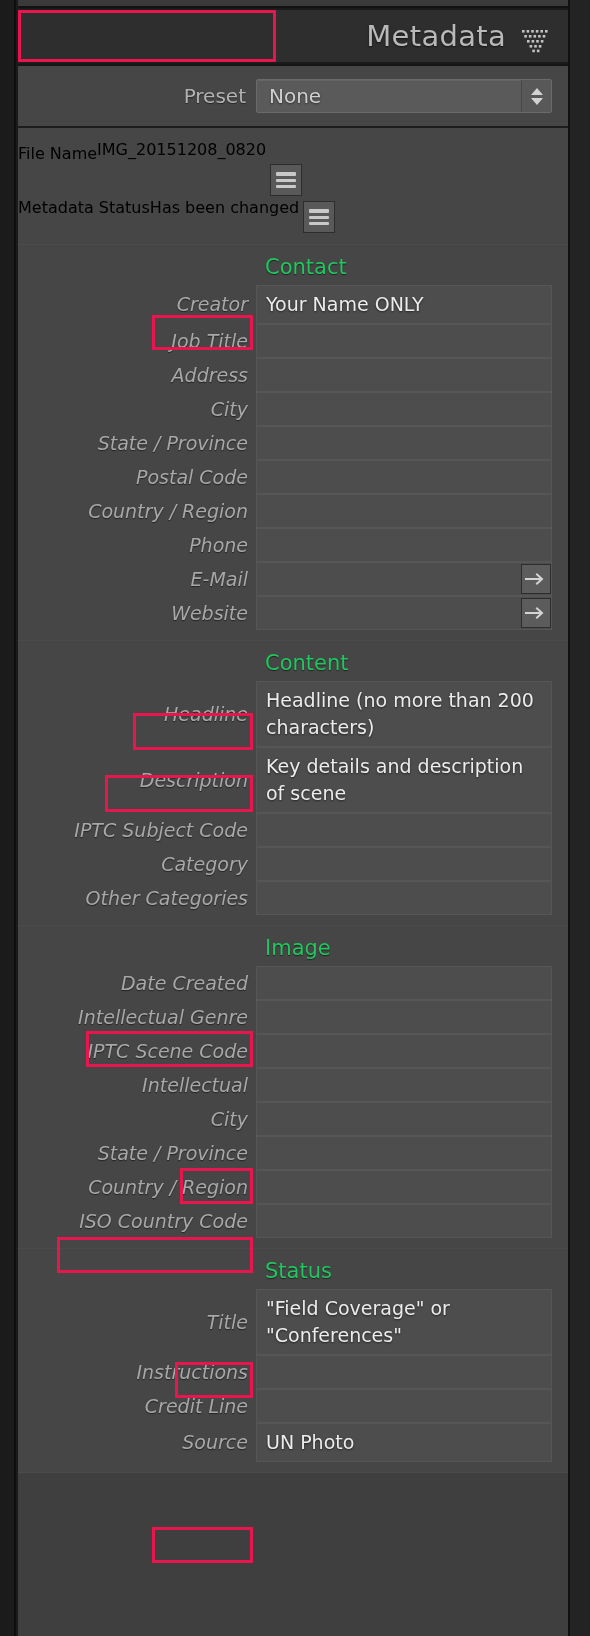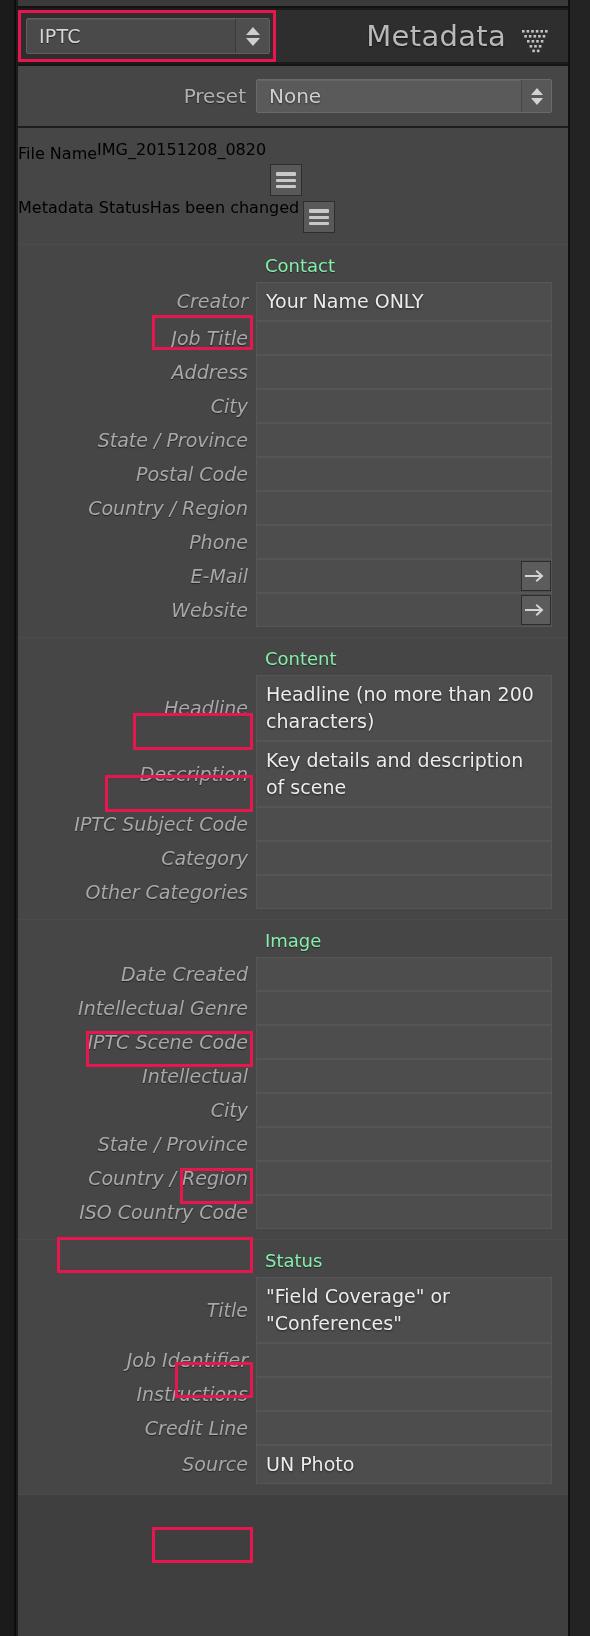--- a/index.html
+++ b/index.html
@@ -168,22 +168,22 @@
   }
   .row .fld.empty { color: transparent; }
 
   
   .sec-head {
     display: flex;
     padding: 10px 16px 6px 0;
   }
   .sec-head .spacer { width: 238px; flex: 0 0 238px; }
   .sec-head .ttl {
-    color: #86efac;
-    font-size: 18px;
+    color: #22c55e;
+    font-size: 21px;
     padding-left: 9px;
     text-shadow: 0 1px 1px rgba(0,0,0,.5);
   }
 
   
   .preset-row {
     display: flex;
     align-items: center;
     padding: 13px 16px 13px 0;
   }
@@ -261,27 +261,20 @@
 <body>
 
 <div id="app">
 
   <div class="edge-left"></div>
   <div class="edge-right"></div>
   <div class="top-strip"></div>
 
   <div class="panel-head">
 
-    <div class="iptc-select">
-      <span class="val">IPTC</span>
-      <span class="stepper">
-        <span class="tri-up"></span>
-        <span class="tri-dn"></span>
-      </span>
-    </div>
 
     <div class="panel-title">Metadata</div>
 
     <div class="dots-icon">
       <svg width="30" height="26" viewBox="0 0 30 26" aria-hidden="true">
         <g fill="#c2c2c2">
           <rect x="2" y="2" width="2.6" height="2.6"></rect>
           <rect x="6.6" y="2" width="2.6" height="2.6"></rect>
           <rect x="11.2" y="2" width="2.6" height="2.6"></rect>
           <rect x="15.8" y="2" width="2.6" height="2.6"></rect>
@@ -471,24 +464,20 @@
         <div class="sec" style="padding-bottom: 10px;">
           <div class="sec-head">
             <div class="spacer"></div>
             <div class="ttl">Status</div>
           </div>
           <div class="row" style="position: relative;">
             <div class="lbl">Title</div>
             <div class="fld">"Field Coverage" or "Conferences"</div>
           </div>
           <div class="row" style="position: relative;">
-            <div class="lbl">Job Identifier</div>
-            <div class="fld empty"></div>
-          </div>
-          <div class="row" style="position: relative;">
             <div class="lbl">Instructions</div>
             <div class="fld empty"></div>
           </div>
           <div class="row" style="position: relative;">
             <div class="lbl">Credit Line</div>
             <div class="fld empty"></div>
           </div>
           <div class="row" style="position: relative;">
             <div class="lbl">Source</div>
             <div class="fld">UN Photo</div>

